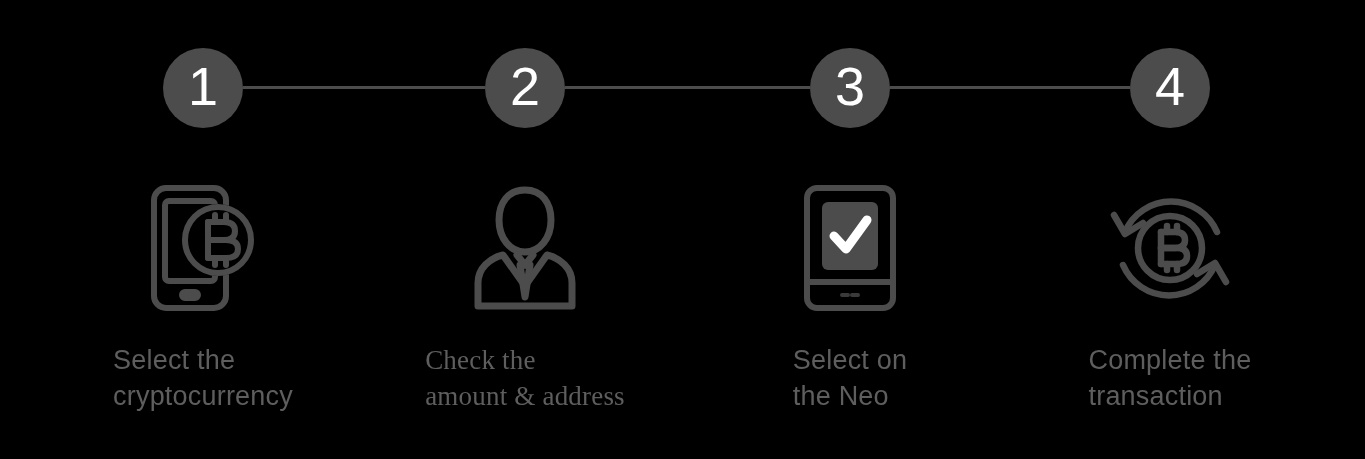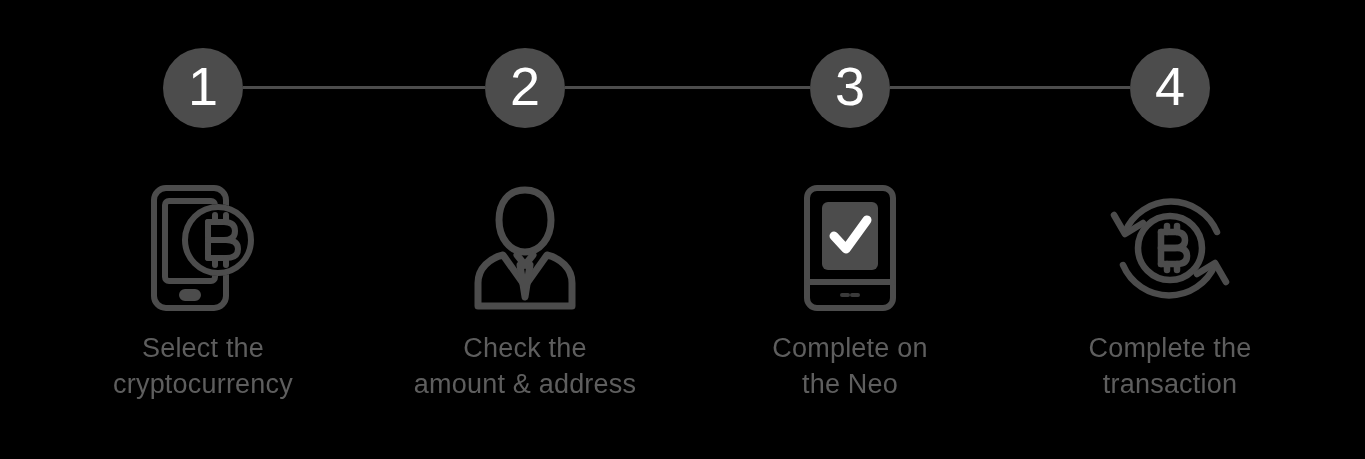--- a/index.html
+++ b/index.html
@@ -67,36 +67,36 @@
   
   .col {
     position: absolute;
     top: 180px;
     width: 300px;
     display: flex;
     flex-direction: column;
     align-items: center;
   }
   .col-1 { left: 53px; }
-  .col-2 { left: 375px; }
+  .col-2 { left: 375px; font-family: Liberation Serif, serif; }
   .col-3 { left: 700px; }
   .col-4 { left: 1020px; text-decoration: underline; }
 
   .icon-wrap {
     width: 130px;
     height: 135px;
     display: flex;
     align-items: center;
     justify-content: center;
   }
   .icon-wrap svg { display: block; }
 
   .caption {
-    margin-top: 16px;
-    text-align: center;
+    margin-top: 28px;
+    text-align: left;
     color: #5e5e5e;
     font-size: 27px;
     line-height: 1.33;
     font-weight: 400;
     letter-spacing: 0.2px;
     white-space: pre-line;
   }
 </style>
 </head>
 <body>
@@ -173,21 +173,21 @@
 
         <path d="M6 98 L90 98"></path>
 
         <rect x="20" y="18" width="56" height="68" rx="6" ry="6" fill="#4c4c4c" stroke="none"></rect>
 
         <path d="M32 52 L44 65 L65 36" stroke="#ffffff" stroke-width="9"></path>
 
         <path d="M40 111 L46 111 M50 111 L56 111" stroke="#3a3a3a" stroke-width="4"></path>
       </svg>
     </div>
-    <div class="caption">Complete on
+    <div class="caption">Select on
 the Neo</div>
   </div>
 
   <div class="col col-4">
     <div class="icon-wrap">
       <svg width="122" height="122" viewBox="0 0 122 122" fill="none" stroke="#4c4c4c" stroke-width="6.5" stroke-linecap="round" stroke-linejoin="round">
 
         <circle cx="61" cy="61" r="32"></circle>
 
         <path d="M52 45 L52 77"></path>

